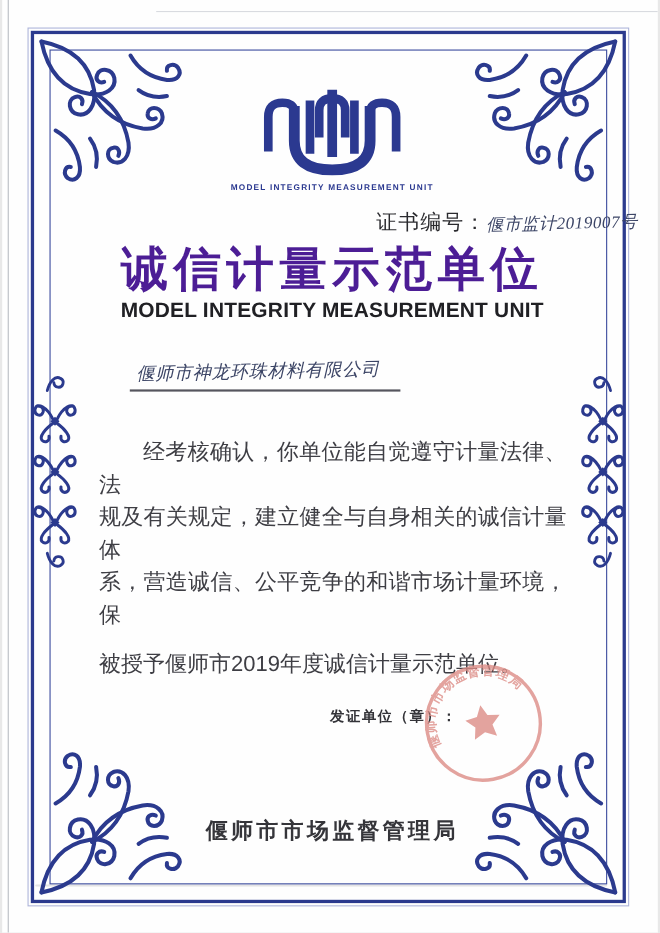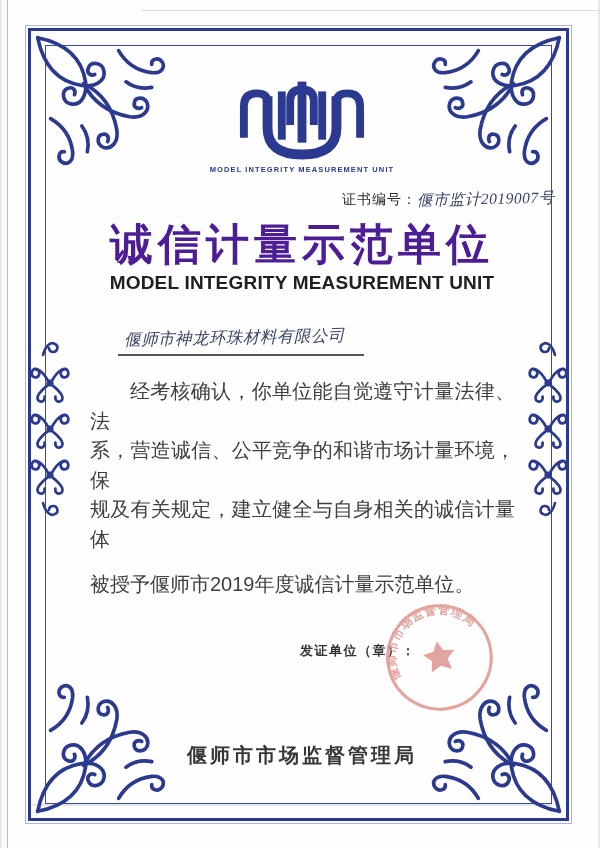--- a/index.html
+++ b/index.html
@@ -30,21 +30,21 @@
   
   .header{position:absolute;left:0;top:80px;width:600px;text-align:center;}
   .logo-mark{width:128px;height:80px;color:#2b3990;}
   .logo-caption{
     margin-top:1px;font-size:7.5px;font-weight:bold;letter-spacing:1.1px;
     color:#2b3990;
   }
 
   
   .cert-row{position:absolute;left:340px;top:189px;white-space:nowrap;}
-  .cert-label{font-size:14px;color:#2a2a2e;letter-spacing:1px;}
+  .cert-label{font-size:19px;color:#2a2a2e;letter-spacing:1px;}
   .handwriting{
     font-family:cursive;font-style:italic;color:#3c4566;
     display:inline-block;transform:rotate(-1.2deg);
   }
   .cert-value{font-size:15.5px;letter-spacing:.5px;}
 
   
   .title-zh{
     position:absolute;left:0;top:216px;width:600px;text-align:center;
     font-family:"Liberation Serif",serif;font-weight:bold;
@@ -57,21 +57,21 @@
 
   
   .company-line{
     position:absolute;left:116px;top:327px;width:240px;height:27px;
     border-bottom:2px solid #55555e;padding-left:6px;
   }
   .company-name{font-size:16.5px;letter-spacing:.5px;}
 
   
   .body-paragraph{
-    position:absolute;left:88px;top:377px;width:425px;
+    position:absolute;left:88px;top:397px;width:425px;
     font-size:20px;line-height:29.5px;color:#3e3e44;
   }
   .body-line{text-align:justify;text-align-last:justify;}
   .body-line.first{text-indent:2em;}
   .body-line.last{text-align-last:left;margin-top:16px;}
 
   
   .issuer-row{position:absolute;left:298px;top:642px;font-size:13px;font-weight:600;
     letter-spacing:1.5px;color:#333338;}
   .seal{position:absolute;left:379px;top:599px;width:117px;height:117px;
@@ -187,22 +187,22 @@
 
   <div class="title-zh">诚信计量示范单位</div>
   <div class="title-en">MODEL INTEGRITY MEASUREMENT UNIT</div>
 
   <div class="company-line">
     <span class="handwriting company-name">偃师市神龙环珠材料有限公司</span>
   </div>
 
   <div class="body-paragraph">
       <div class="body-line first">经考核确认，你单位能自觉遵守计量法律、法</div>
+      <div class="body-line">规及有关规定，建立健全与自身相关的诚信计量体</div>
       <div class="body-line">系，营造诚信、公平竞争的和谐市场计量环境，保</div>
-      <div class="body-line">规及有关规定，建立健全与自身相关的诚信计量体</div>
       <div class="body-line last">被授予偃师市2019年度诚信计量示范单位。</div>
     </div>
 
   <div class="issuer-row">发证单位（章）：</div>
 
   <svg class="seal" viewBox="-60 -60 120 120">
     <circle r="53" fill="none" stroke="currentColor" stroke-width="3.2"></circle>
     <path id="seal-arc" d="M -42,16 A 45,45 0 1,1 42,16" fill="none"></path>
     <text font-size="12" fill="currentColor" letter-spacing="1" font-weight="bold">
       <textPath href="#seal-arc" startOffset="2">偃师市市场监督管理局</textPath>

